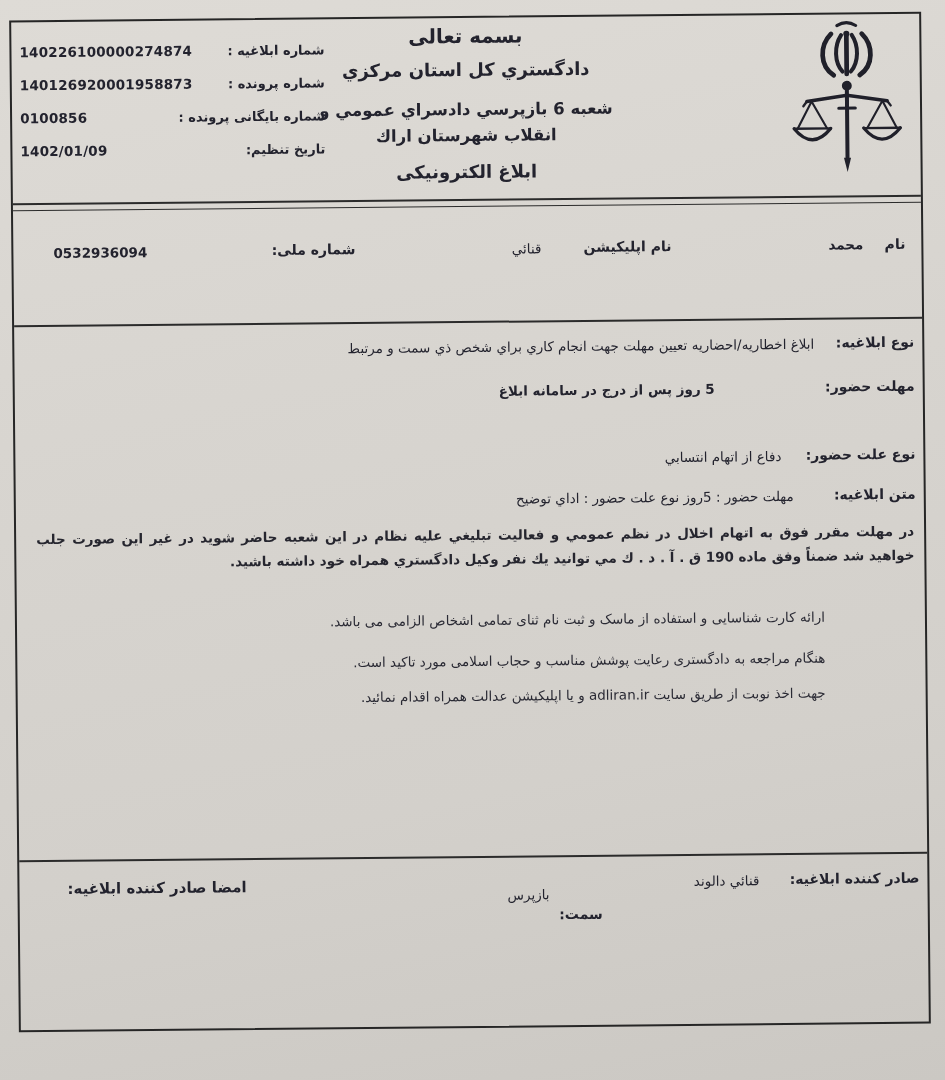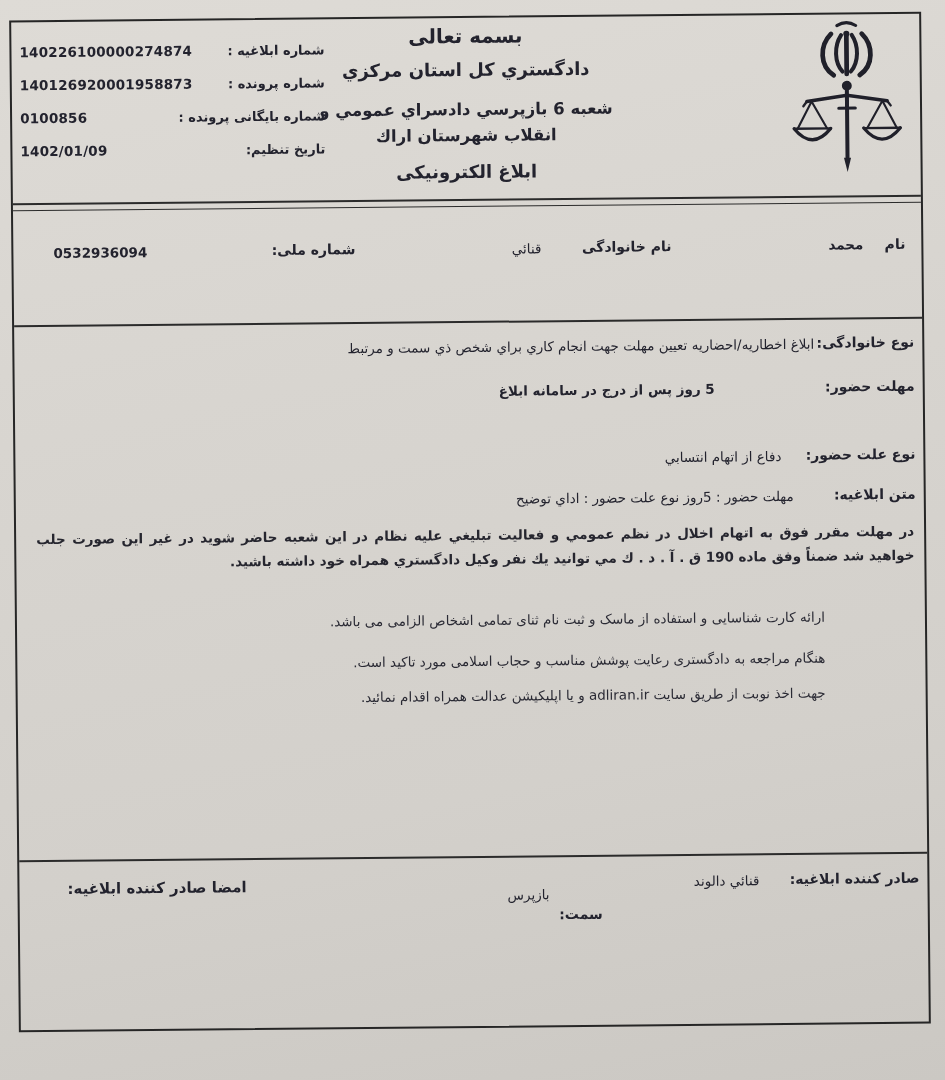--- a/index.html
+++ b/index.html
@@ -107,28 +107,28 @@
           <path d="M47 118 L50 130 L53 118 Z" fill="#20202a" stroke="none"></path>
         </g>
       </svg>
     </div>
 
     <div class="sep" style="top:181px;"></div>
     <div class="sep thin" style="top:188px;"></div>
 
     <span class="abs b sz14" style="top:222px; right:16px;margin-left:32px;">نام</span>
     <span class="abs b sz13" style="top:222px; right:58px;margin-left:12px;">محمد</span>
-    <span class="abs b sz14" style="top:222px; right:250px;">نام خانوادگی</span>
+    <span class="abs b sz14" style="top:222px; right:250px;">نام اپلیکیشن</span>
     <span class="abs sz13" style="top:223px; right:380px;">قنائي</span>
     <span class="abs b sz14" style="top:222px; right:566px;text-align:center;">شماره ملی:</span>
     <span class="abs b sz13 digitrun" style="top:223px; left:10px;">0532936094</span>
 
     <div class="sep" style="top:303px;"></div>
 
-    <span class="abs b sz14" style="top:320px; right:8px;">نوع خانوادگی:</span>
+    <span class="abs b sz14" style="top:320px; right:8px;">نوع ابلاغیه:</span>
     <span class="abs sz13 b" style="top:321px; right:108px; font-weight:normal;">ابلاغ اخطاریه/احضاریه تعیین مهلت جهت انجام کاري براي شخص ذي سمت و مرتبط</span>
 
     <span class="abs b sz14" style="top:364px; right:8px;">مهلت حضور:</span>
     <span class="abs sz13 b" style="top:365px; right:208px;">5  روز پس از درج در سامانه ابلاغ</span>
 
     <span class="abs b sz14" style="top:432px; right:8px;">نوع علت حضور:</span>
     <span class="abs sz13" style="top:433px; right:142px;">دفاع از اتهام انتسابي</span>
 
     <span class="abs b sz14" style="top:472px; right:8px;">متن ابلاغیه:</span>
     <span class="abs sz13" style="top:473px; right:130px;">مهلت حضور : 5روز نوع علت حضور : اداي توضیح</span>

